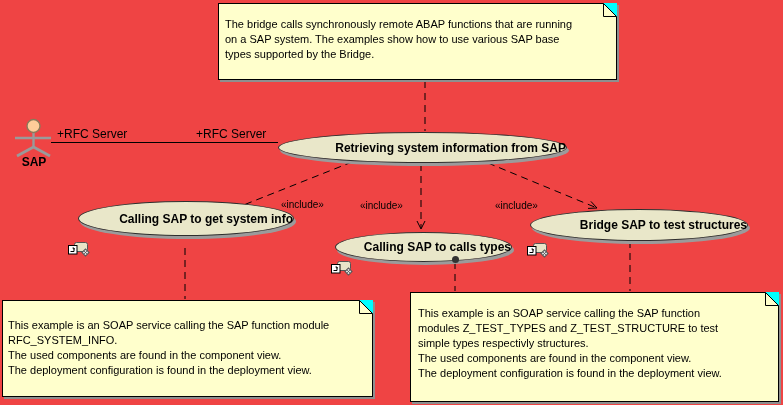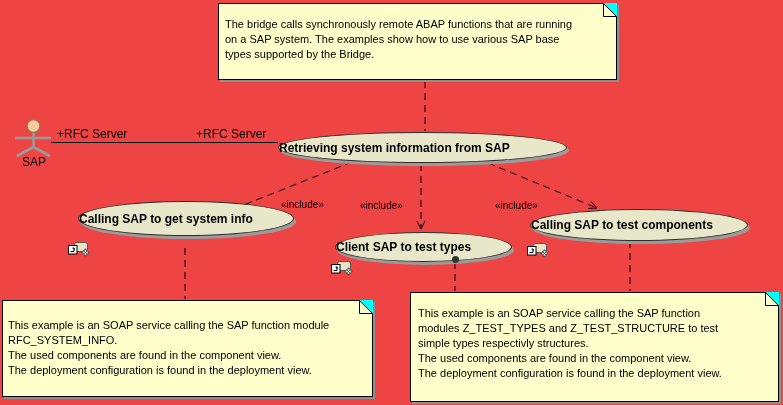--- a/index.html
+++ b/index.html
@@ -26,38 +26,38 @@
   #note-top .note-text{padding:13px 6px 0 6px;}
   #note-left{left:2px;top:300px;width:369px;height:95px;}
   #note-left .note-text{padding:17px 5px 0 5px;}
   #note-right{left:410px;top:292px;width:367px;height:108px;}
   #note-right .note-text{padding:13px 7px 0 7px;}
 
   
   .usecase{
     position:absolute;border:1px solid #2e2e2e;border-radius:50%;
     background:#E9E7C9;box-shadow:2px 3px 0 #9b9b9b;
-    display:flex;align-items:center;justify-content:flex-start;
+    display:flex;align-items:center;justify-content:flex-end;
     font-weight:bold;font-size:12px;color:#000;text-align:center;
   }
   #uc-main{left:278px;top:132px;width:287px;height:29px;}
   #uc-left{left:78px;top:201px;width:214px;height:33px;}
   #uc-mid{left:335px;top:232px;width:175px;height:28px;}
   #uc-right{left:530px;top:209px;width:216px;height:30px;}
 
   
   .lbl{position:absolute;font-size:12px;color:#000;white-space:nowrap;}
   #lbl-server{left:57px;top:127px;text-align:right;}
   #lbl-client{left:196px;top:127px;}
   .include-lbl{position:absolute;font-size:10px;color:#000;white-space:nowrap;}
   #inc1{left:281px;top:199px;}
   #inc2{left:360px;top:200px;}
   #inc3{left:495px;top:200px;}
   #actor-label{position:absolute;left:14px;top:155px;width:40px;text-align:center;
-    font-weight:normal;font-size:12px;color:#000;}
+    font-weight:bold;font-size:12px;color:#000;}
 
   
   #anchor-dot{position:absolute;left:452px;top:256px;width:7px;height:7px;
     border-radius:50%;background:#333;}
 
   .subicon{position:absolute;}
   #icon-left{left:67px;top:241px;}
   #icon-mid{left:330px;top:260px;}
   #icon-right{left:526px;top:242px;}
 </style>
@@ -114,24 +114,24 @@
   <div class="lbl" id="lbl-server">+RFC Server</div>
   <div class="lbl" id="lbl-client">+RFC Server</div>
 
   <div class="usecase" id="uc-main">
     <span>Retrieving system information from SAP</span>
   </div>
   <div class="usecase" id="uc-left">
     <span>Calling SAP to get system info</span>
   </div>
   <div class="usecase" id="uc-mid">
-    <span>Client SAP to test types</span>
+    <span>Calling SAP to calls types</span>
   </div>
   <div class="usecase" id="uc-right">
-    <span>Calling SAP to test components</span>
+    <span>Bridge SAP to test structures</span>
   </div>
 
   <div class="include-lbl" id="inc1">«include»</div>
   <div class="include-lbl" id="inc2">«include»</div>
   <div class="include-lbl" id="inc3">«include»</div>
 
   <div id="anchor-dot"></div>
 
   <svg class="subicon" id="icon-left" width="23" height="16">
     <rect x="7.5" y="1.5" width="13" height="9" rx="2" fill="#E9E4C8" stroke="#555"></rect>

